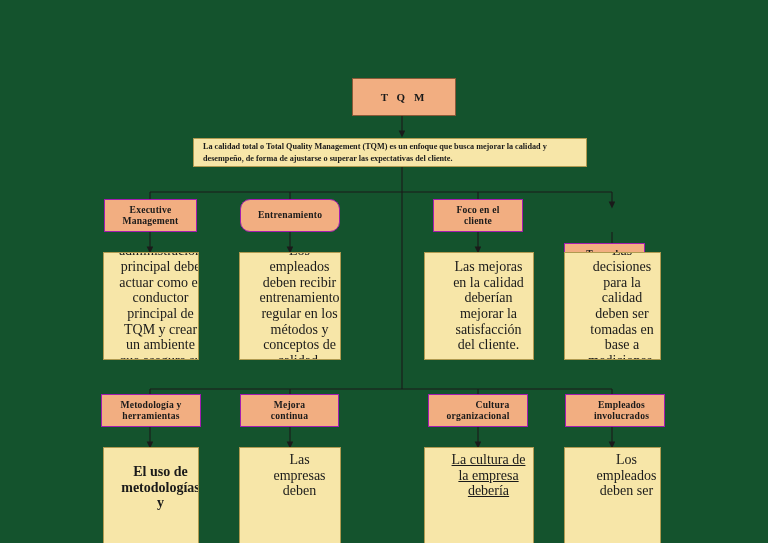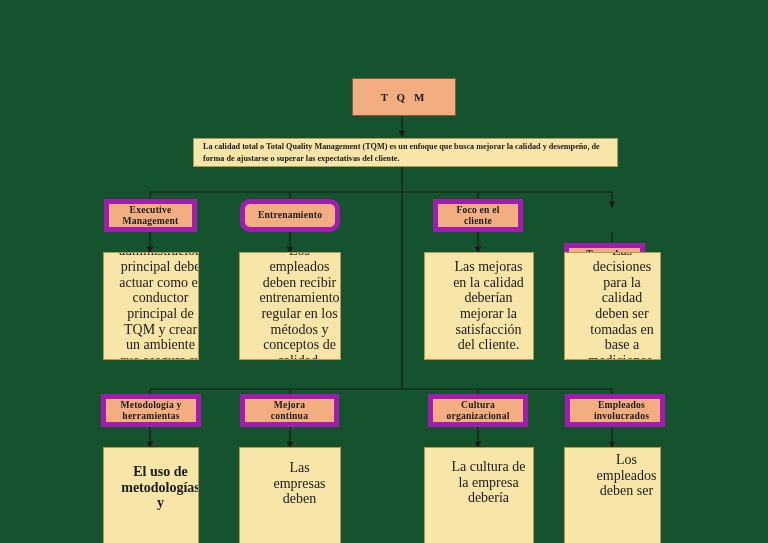--- a/index.html
+++ b/index.html
@@ -30,21 +30,21 @@
     border: 1px solid #7a6a4a;
     display: flex;
     align-items: center;
     justify-content: center;
     text-align: center;
     line-height: 1.12;
     overflow: hidden;
   }
   .node-head {
     background: #f2ae81;
-    border: 5px solid #a21caf;
+    border: 1px solid #a21caf;
     font-weight: bold;
     letter-spacing: 0.2px;
   }
   .node-body {
     background: #f7e6a8;
     border: 1px solid #b09a50;
   }
   .node-title {
     background: #f2ae81;
     border: 1px solid #8a5a38;
@@ -116,21 +116,21 @@
         <path d="M290,427 L290,445" marker-end="url(#arr)"></path>
         <path d="M478,427 L478,445" marker-end="url(#arr)"></path>
         <path d="M612,427 L612,445" marker-end="url(#arr)"></path>
       </g>
     </svg>
 
     <div class="node node-title" style="left:352px; top:78px; width:104px; height:38px;">
       <span class="lbl">T Q M</span>
     </div>
 
-    <div class="node node-desc" style="left:193px; top:138px; width:425px; height:29px;">
+    <div class="node node-desc" style="left:193px; top:138px; width:394px; height:29px;">
       <span class="lbl" style="text-align:left;">La calidad total o Total Quality Management (TQM) es un enfoque que busca mejorar la calidad y desempeño, de forma de ajustarse o superar las expectativas del cliente.</span>
     </div>
 
     <div class="node node-head" style="left:104px; top:199px; width:93px; height:33px;">
       <span class="lbl head-lbl">Executive
 Management</span>
     </div>
     <div class="node node-head" style="left:240px; top:199px; width:100px; height:33px;border-radius:10px;">
       <span class="lbl head-lbl">Entrenamiento</span>
     </div>
@@ -157,36 +157,36 @@
     </div>
 
     <div class="node node-head" style="left:101px; top:394px; width:100px; height:33px;">
       <span class="lbl head-lbl">Metodología y
 herramientas</span>
     </div>
     <div class="node node-head" style="left:240px; top:394px; width:99px; height:33px;">
       <span class="lbl head-lbl">Mejora
 continua</span>
     </div>
-    <div class="node node-head" style="left:428px; top:394px; width:100px; height:33px;">
+    <div class="node node-head" style="left:428px; top:394px; width:100px; height:33px;text-align:right;">
       <span class="lbl head-lbl">Cultura
 organizacional</span>
     </div>
     <div class="node node-head" style="left:565px; top:394px; width:100px; height:33px;padding-left:13px;">
       <span class="lbl head-lbl">Empleados
 involucrados</span>
     </div>
 
     <div class="node node-body" style="left:103px; top:447px; width:96px; height:108px;">
       <span class="lbl body-lbl" style="align-self:flex-start; padding-top:16px;font-weight:bold;">El uso de metodologías y</span>
     </div>
     <div class="node node-body" style="left:239px; top:447px; width:102px; height:108px;">
-      <span class="lbl body-lbl" style="align-self:flex-start; padding-top:12px;">Las empresas deben</span>
+      <span class="lbl body-lbl" style="align-self:flex-start; padding-top:4px;">Las empresas deben</span>
     </div>
     <div class="node node-body" style="left:424px; top:447px; width:110px; height:108px;">
-      <span class="lbl body-lbl" style="align-self:flex-start; padding-top:11px;">La cultura de la empresa debería</span>
+      <span class="lbl body-lbl" style="align-self:flex-start; padding-top:4px;text-decoration:underline;">La cultura de la empresa debería</span>
     </div>
     <div class="node node-body" style="left:564px; top:447px; width:97px; height:108px;">
       <span class="lbl body-lbl" style="align-self:flex-start; padding-top:4px;padding-left:12px;">Los empleados deben ser</span>
     </div>
 
   </div>
 </div>
 
 </body></html>

